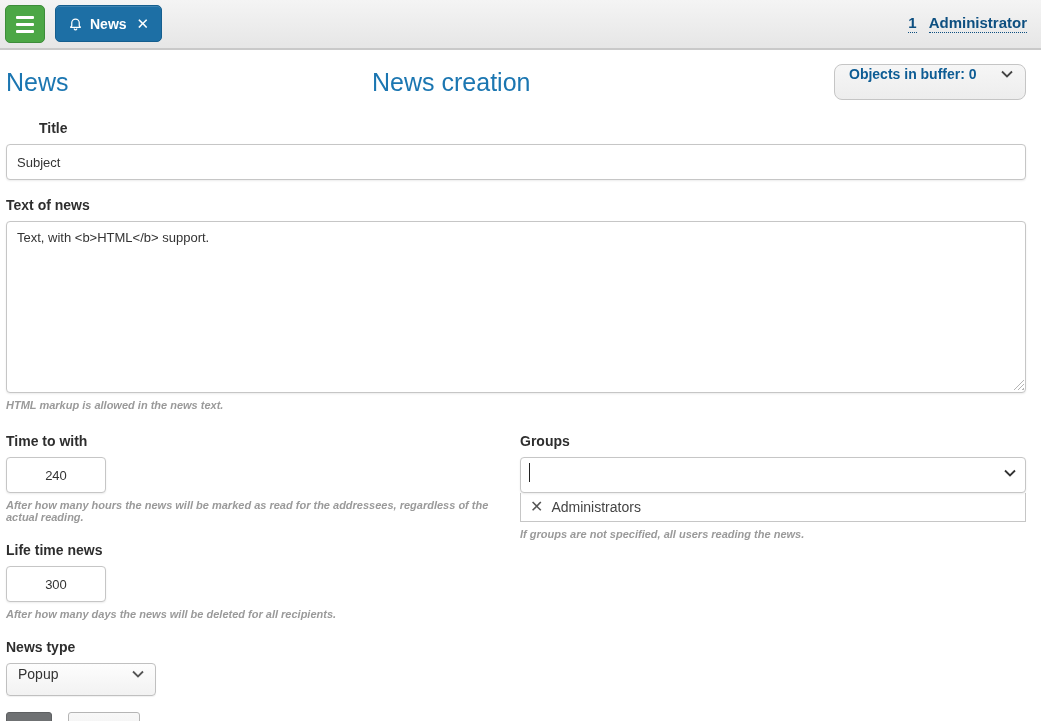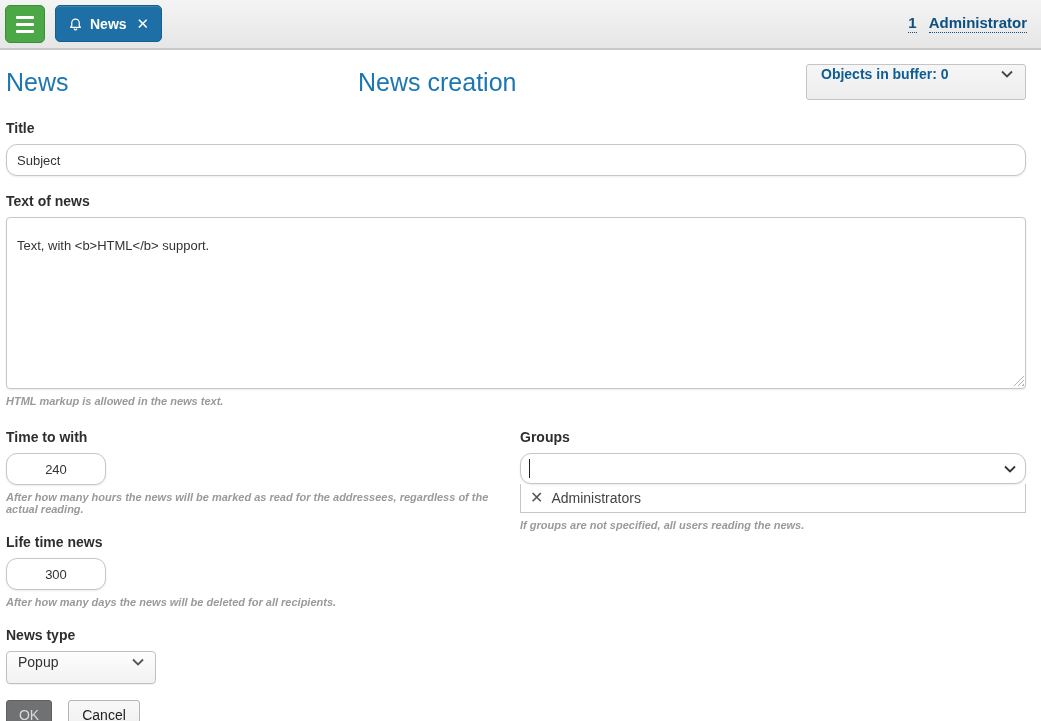--- a/index.html
+++ b/index.html
@@ -24,33 +24,33 @@
   .user-links a { color:#0d4f80; font-weight:bold; font-size:15px; text-decoration:none;
     border-bottom:1px dotted #0d4f80; padding-bottom:1px; cursor:pointer; }
 
   
   .content { padding:0 15px 0 6px; }
   .header-row { display:grid; grid-template-columns:auto 1fr auto; align-items:center;
     margin-top:14px; }
   h1.page-title { color:#1b76b1; font-size:25px; font-weight:400; }
   h2.section-title { color:#1b76b1; font-size:25px; font-weight:400; text-align:center; }
   .buffer-btn { height:36px; background:linear-gradient(#f6f6f6,#ededed); border:1px solid #c5c5c5;
-    border-radius:3px; width:220px; display:flex; align-items:center; justify-content:space-between;
+    border-radius:8px; width:192px; display:flex; align-items:center; justify-content:space-between;
     padding:0 10px 16px 14px; cursor:pointer; }
   .buffer-btn span { color:#0d5c94; font-weight:bold; font-size:14px; }
   .chev { width:16px; height:16px; }
 
   label.fld { display:block; font-size:14px; font-weight:bold; color:#2e2e2e; }
-  .mt-lg { margin-top:20px; } .mt-md { margin-top:17px; }
+  .mt-lg { margin-top:20px;margin-left:33px; } .mt-md { margin-top:17px; }
 
   input.txt, textarea.txt { width:100%; border:1px solid #c6c6c6; border-radius:4px;
     font-family:"Liberation Sans", sans-serif; font-size:13px; color:#333;
     box-shadow:0 1px 2px rgba(0,0,0,.08); outline:none; background:#fff; }
-  input.txt { height:32px; padding:8px 10px; margin-top:8px;border-radius:11px; }
-  textarea.txt { height:172px; padding:20px 10px; margin-top:8px; resize:none; display:block; }
+  input.txt { height:32px; padding:17px 10px; margin-top:8px; }
+  textarea.txt { height:172px; padding:8px 10px; margin-top:8px; resize:none; display:block; }
   .ta-wrap { position:relative; }
   .resize-grip { position:absolute; right:2px; bottom:3px; width:11px; height:11px;
     background:repeating-linear-gradient(135deg, transparent 0 2px, #b5b5b5 2px 3px);
     clip-path:polygon(100% 0, 100% 100%, 0 100%); pointer-events:none; }
   .help { font-size:11px; font-style:italic; color:#9a9a9a; margin-top:6px;font-weight:bold; }
 
   .two-col { display:flex; gap:8px; margin-top:22px; }
   .col { flex:1 1 0; min-width:0; }
 
   .small-input { width:100px !important; text-align:center; }

